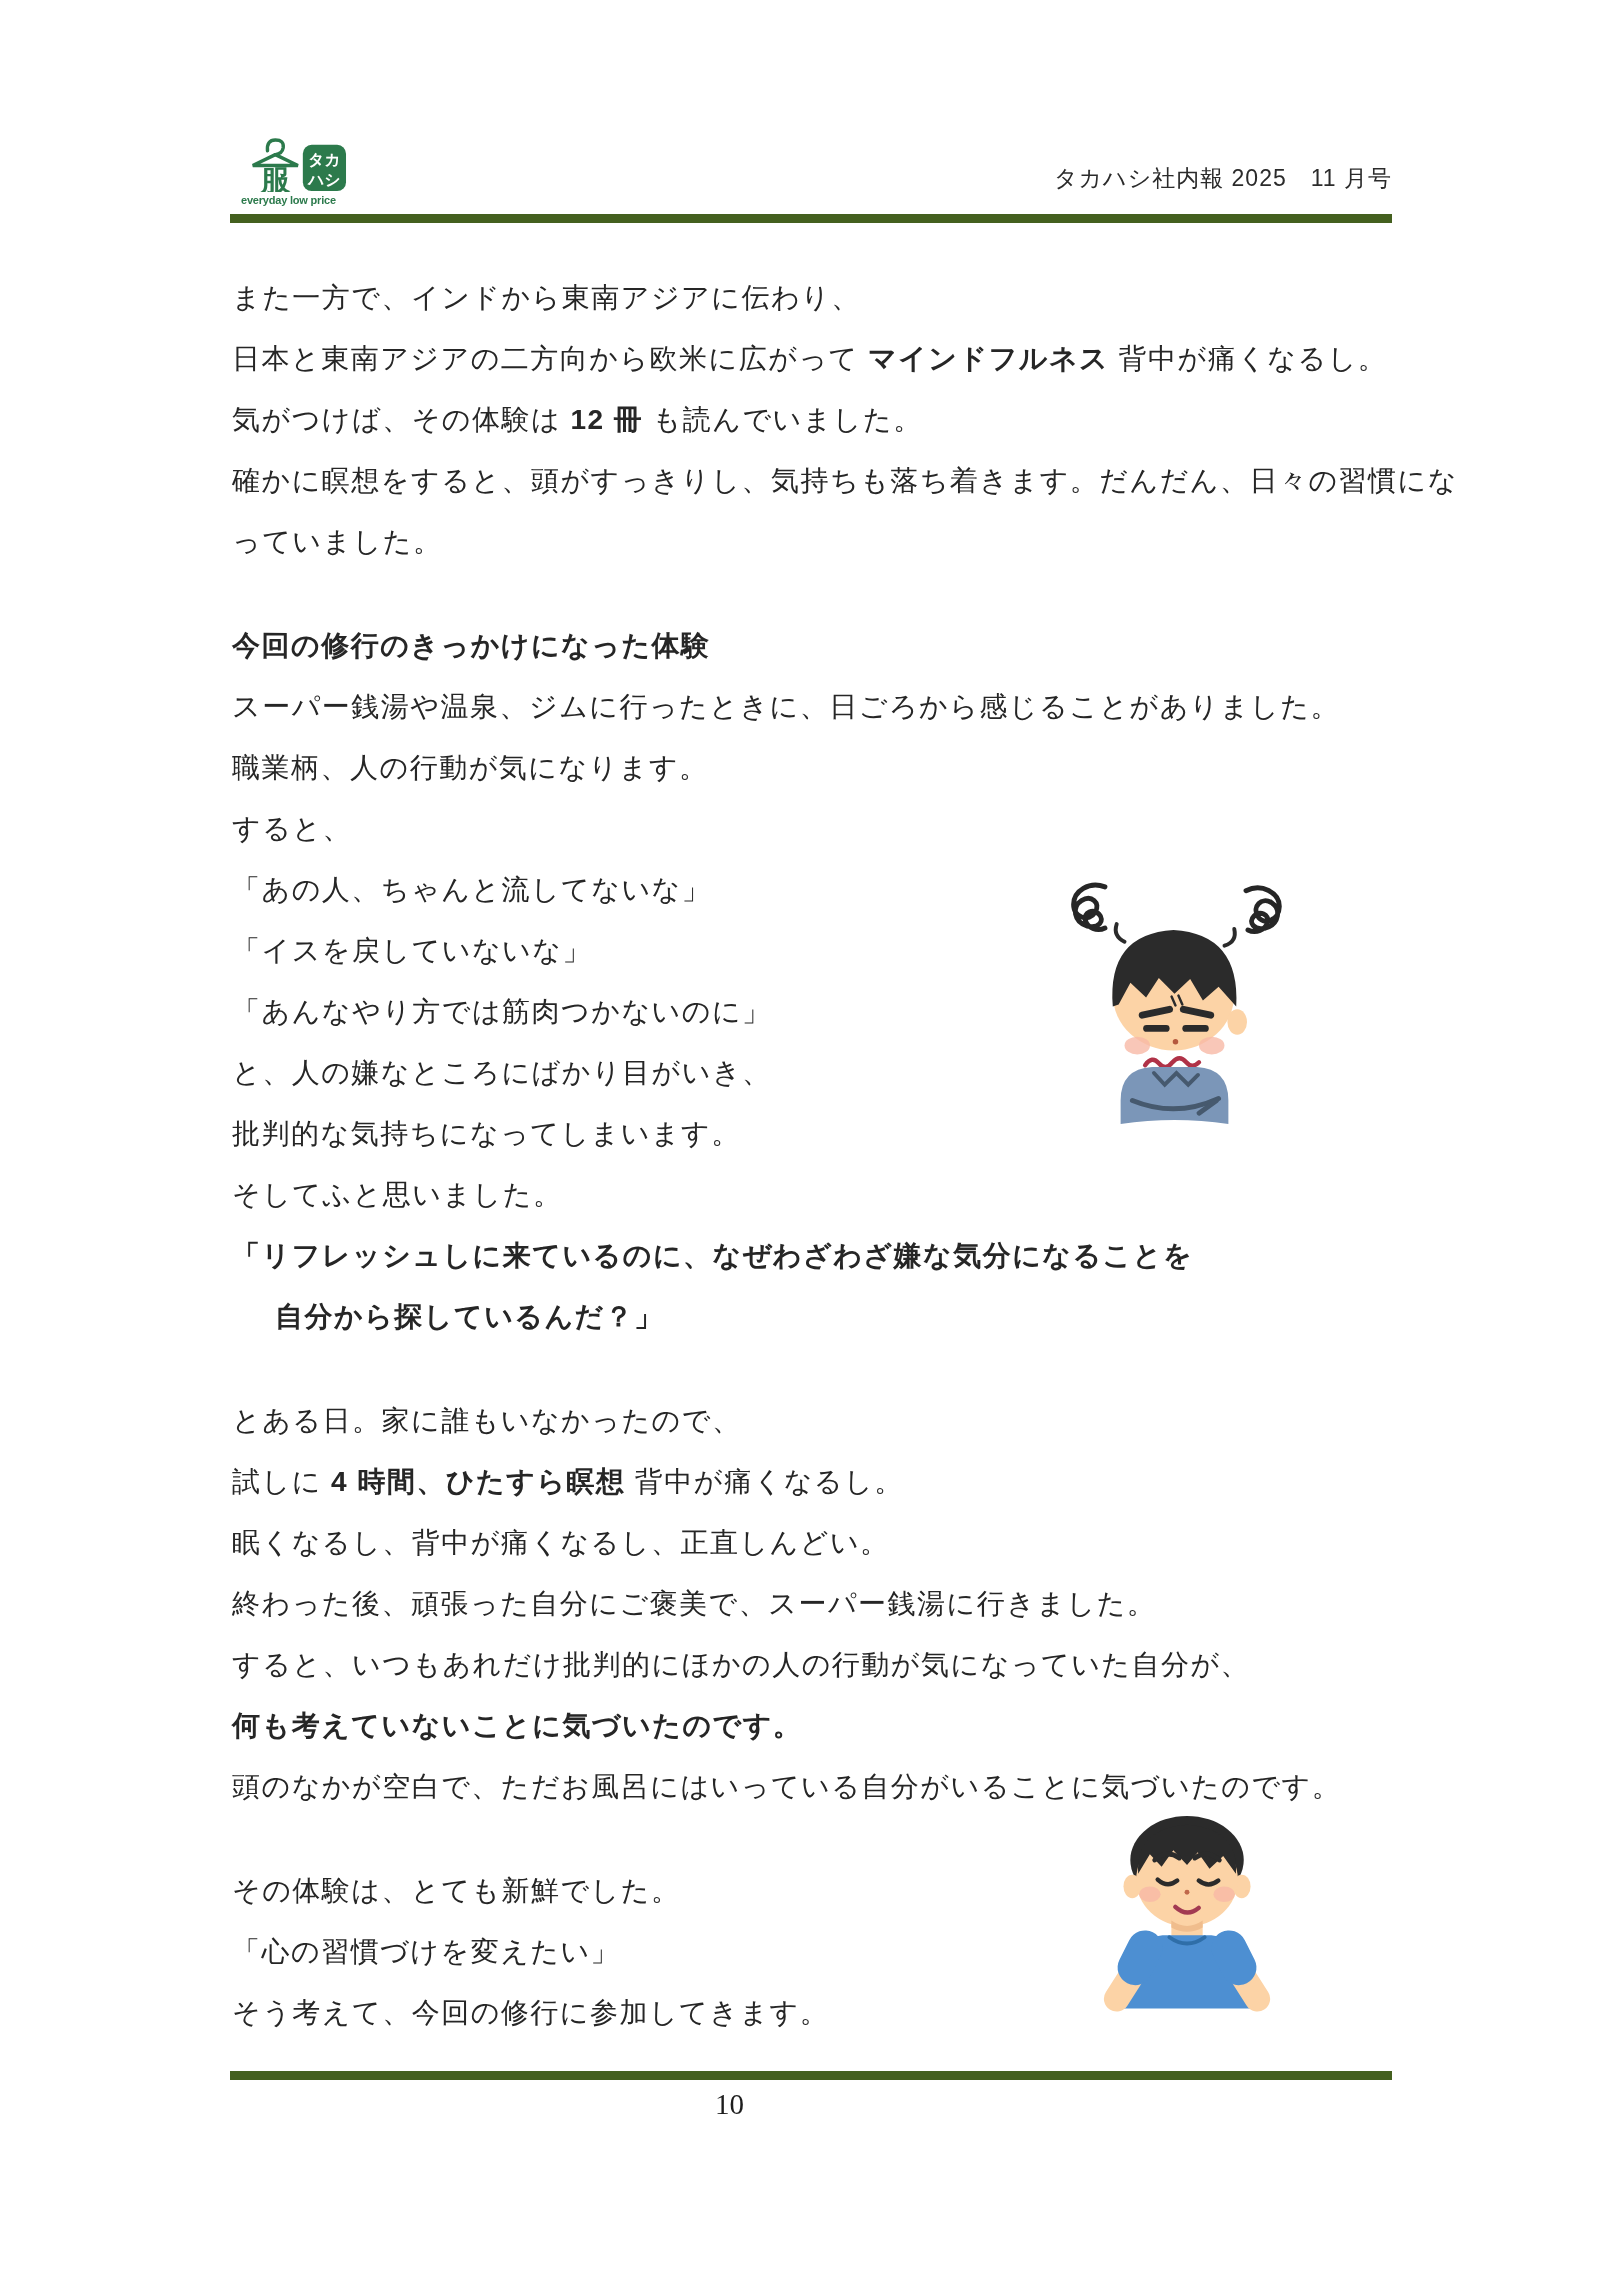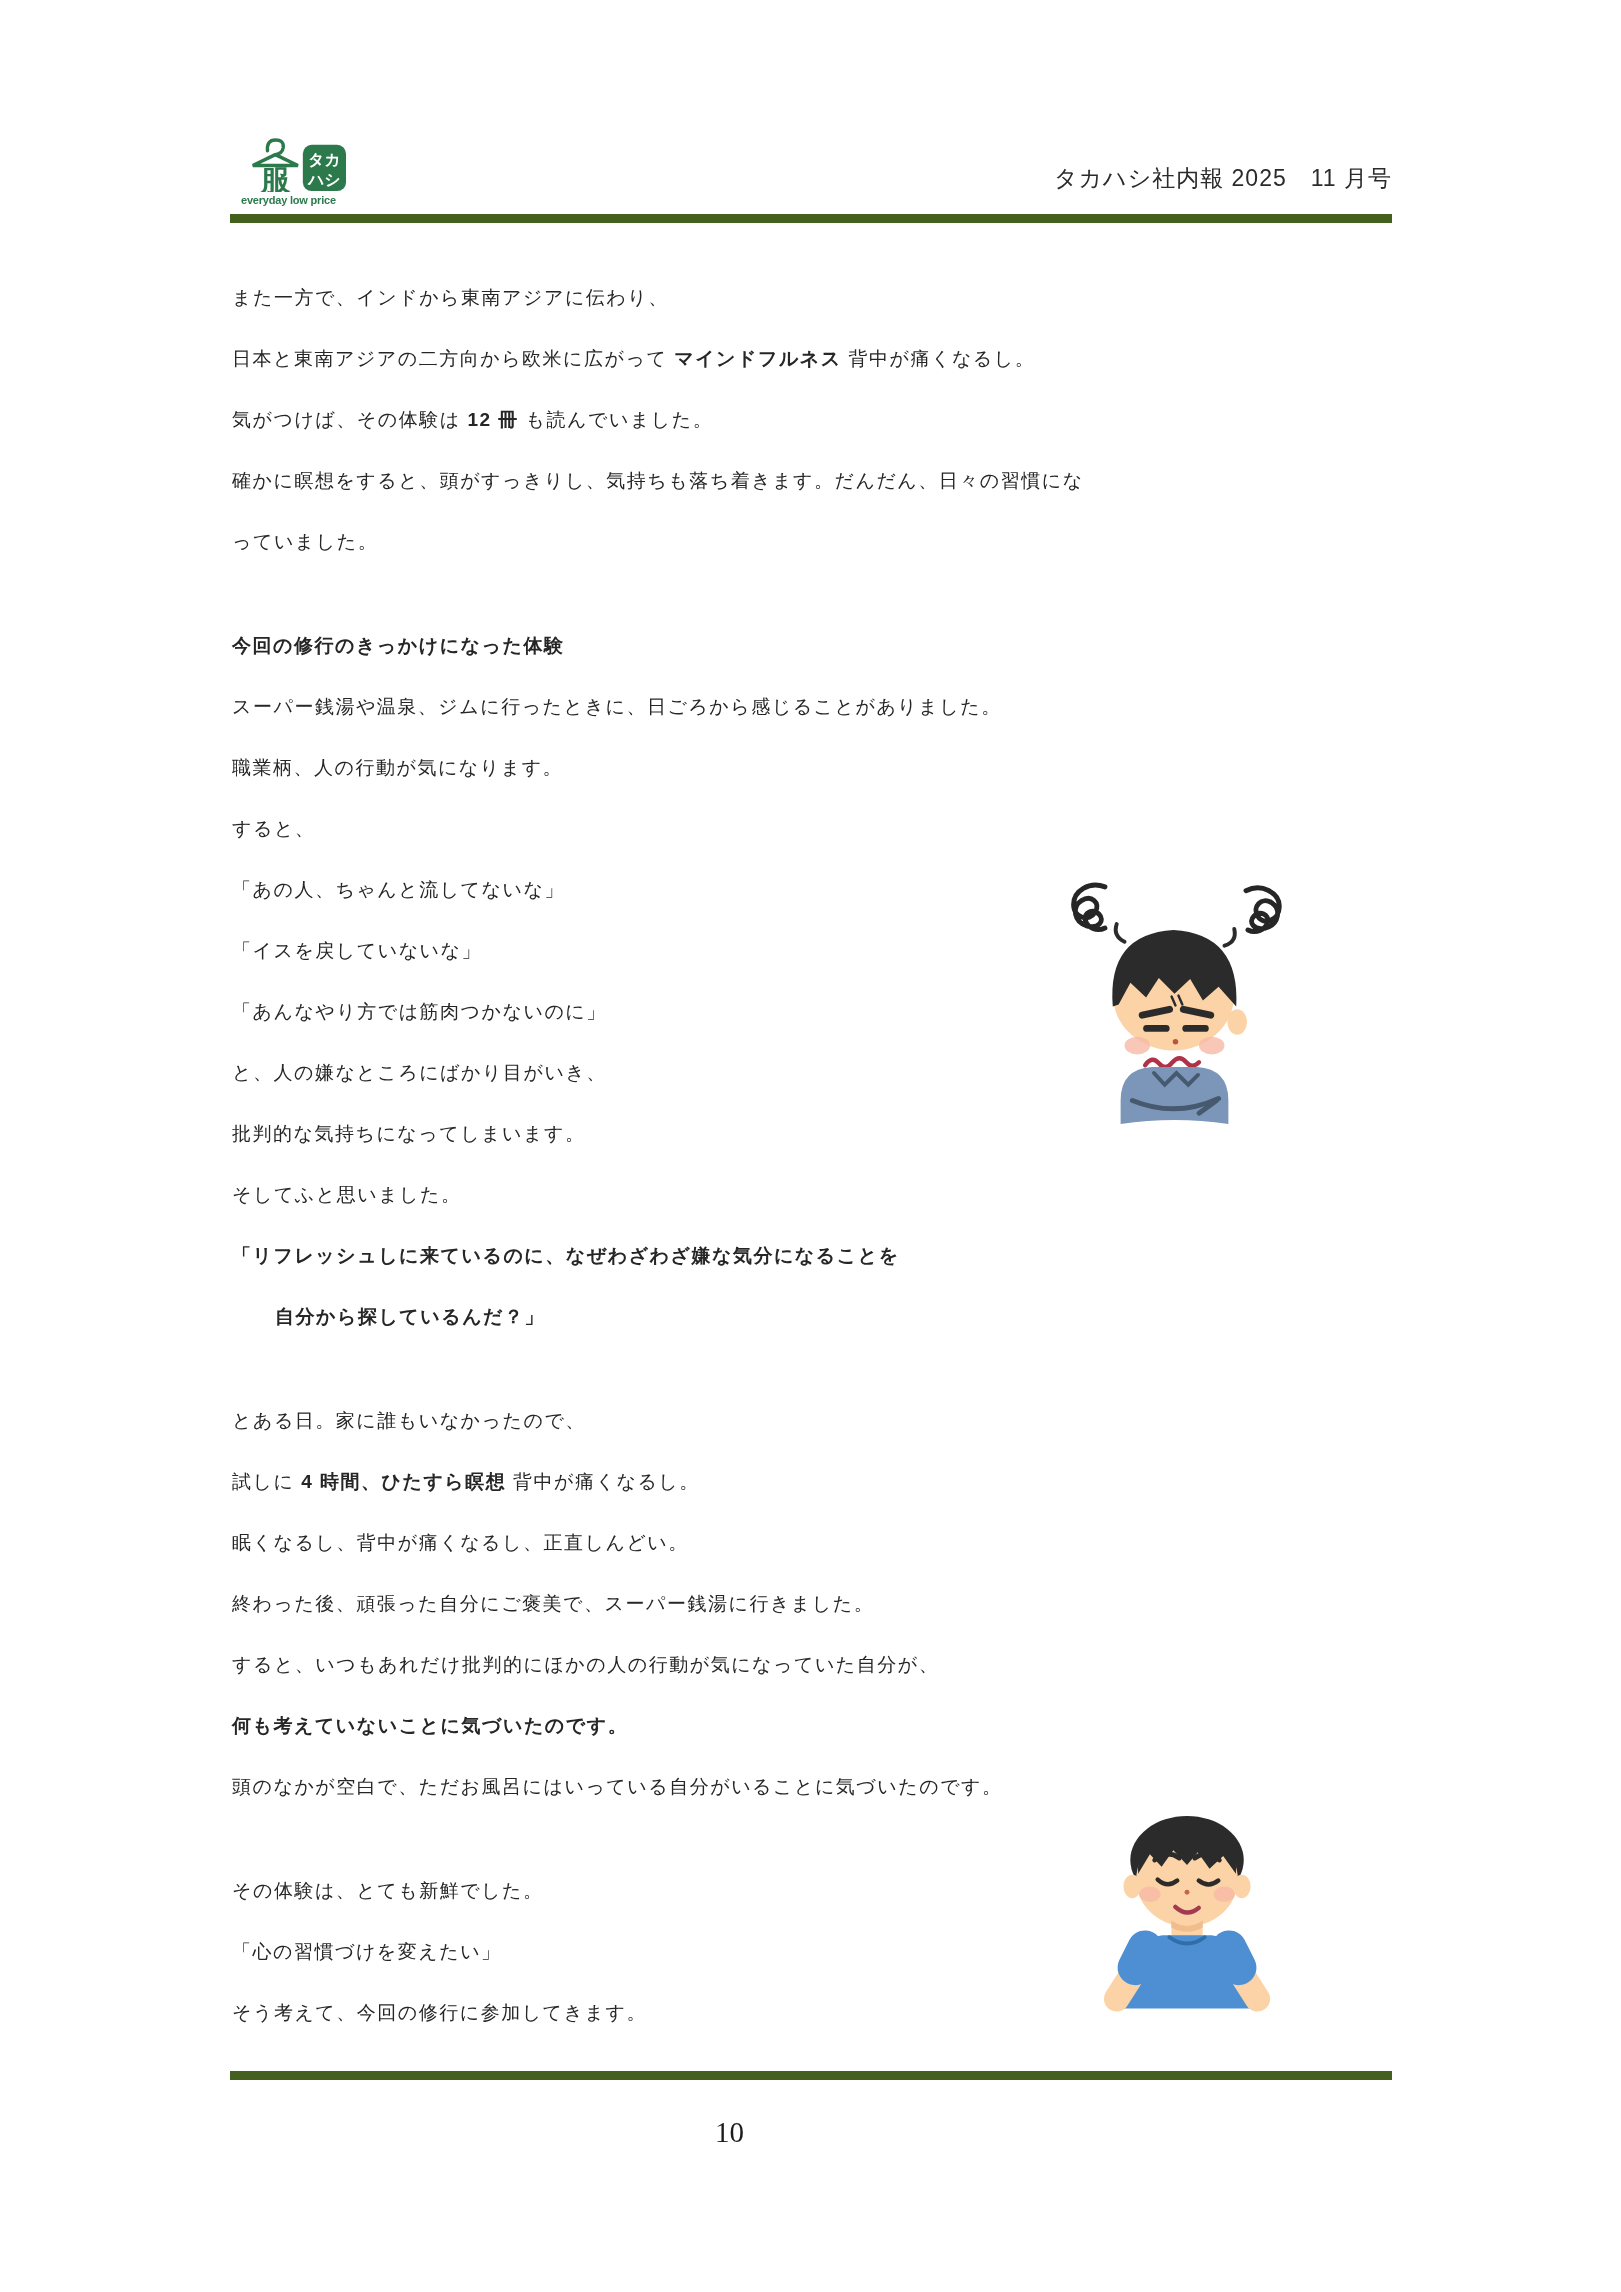--- a/index.html
+++ b/index.html
@@ -28,33 +28,33 @@
     background:#44601f;
   }
   .rule-top{top:214px;}
   .rule-bottom{top:2071px;}
   
   .content{
     position:absolute;left:232px;top:267px;width:1176px;
   }
   .line{
     height:61px;display:flex;align-items:center;
-    font-size:19px;letter-spacing:1.5px;white-space:pre;
+    font-size:28px;letter-spacing:1.5px;white-space:pre;
   }
   .line .b{font-weight:bold;}
   .line.gap{margin-top:43px;}
   
   .illu{position:absolute;}
   .illu-annoyed{left:1054px;top:877px;}
   .illu-meditate{left:1100px;top:1795px;}
   
   .page-number{
     position:absolute;left:0;top:2088px;width:1459px;
     text-align:center;font-family:"Liberation Serif","DejaVu Serif",serif;
-    font-size:29px;color:#1d1d1d;margin-top:28px;
+    font-size:29px;color:#1d1d1d;
   }
 </style>
 </head>
 <body>
 
 <div class="page">
 
   <div class="logo">
     <div class="logo-row">
       <svg width="106" height="57" viewBox="0 0 108 58">

